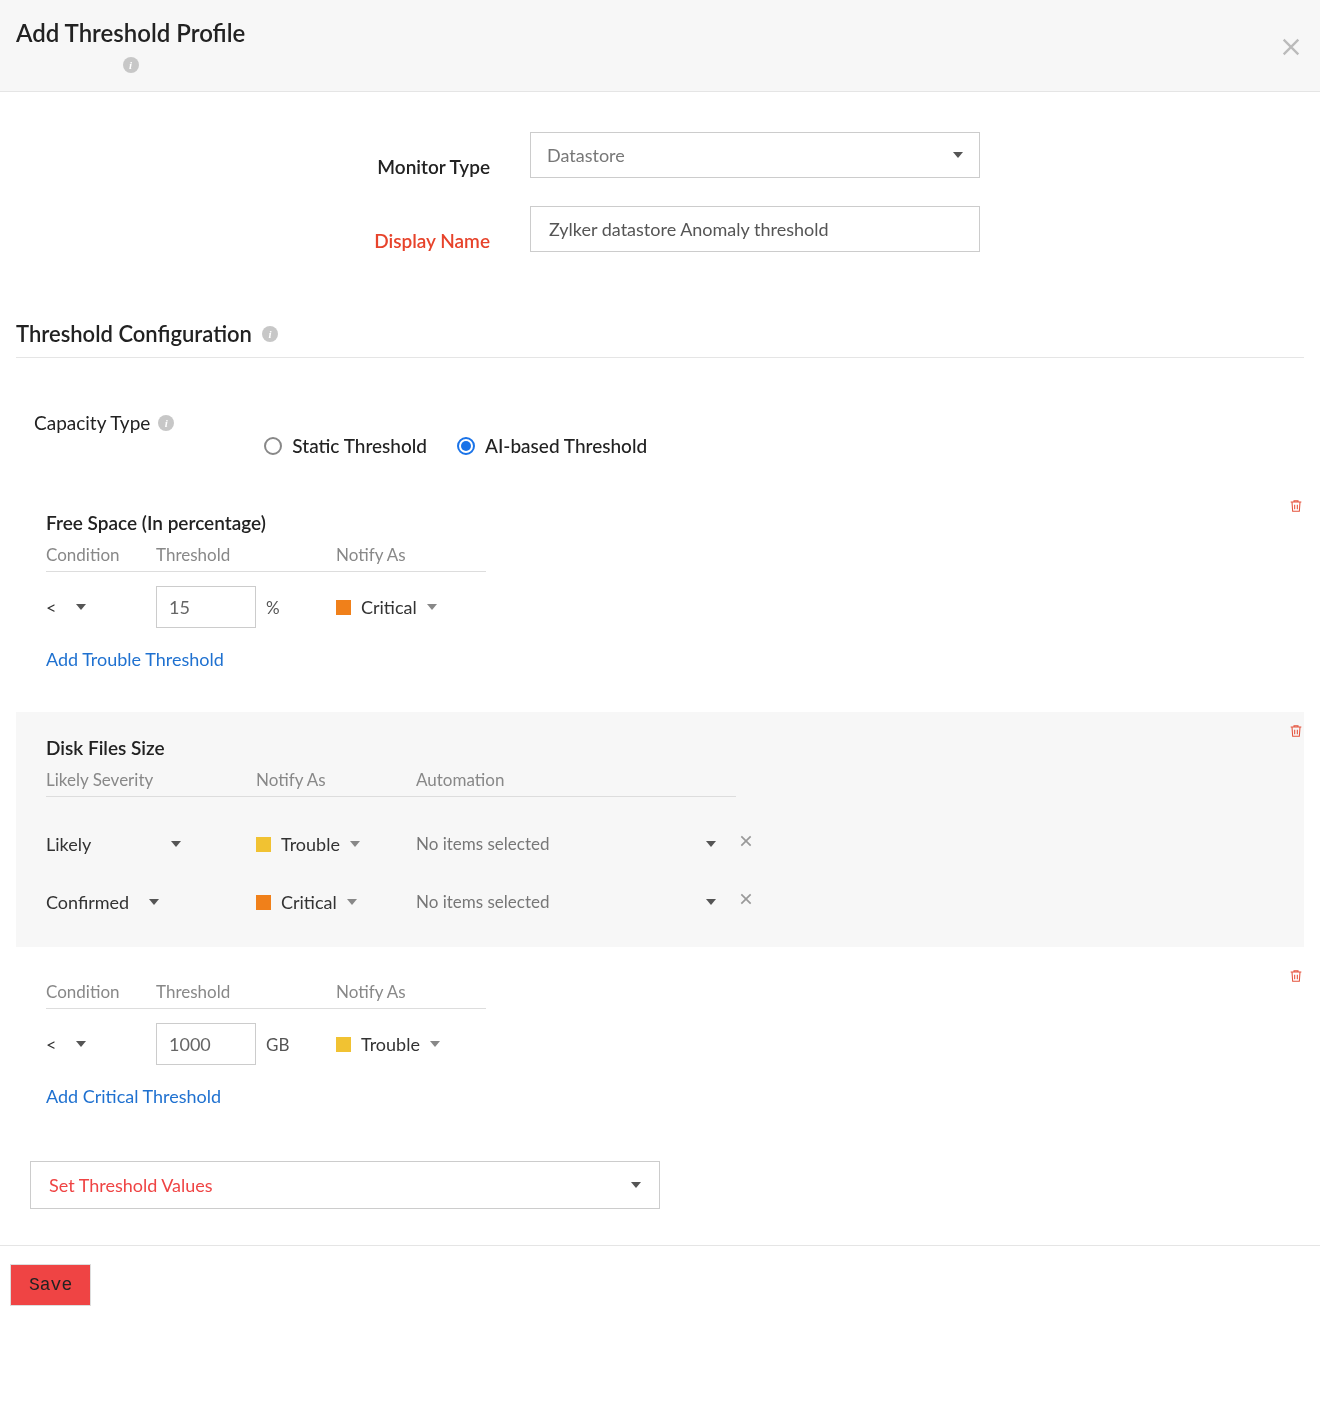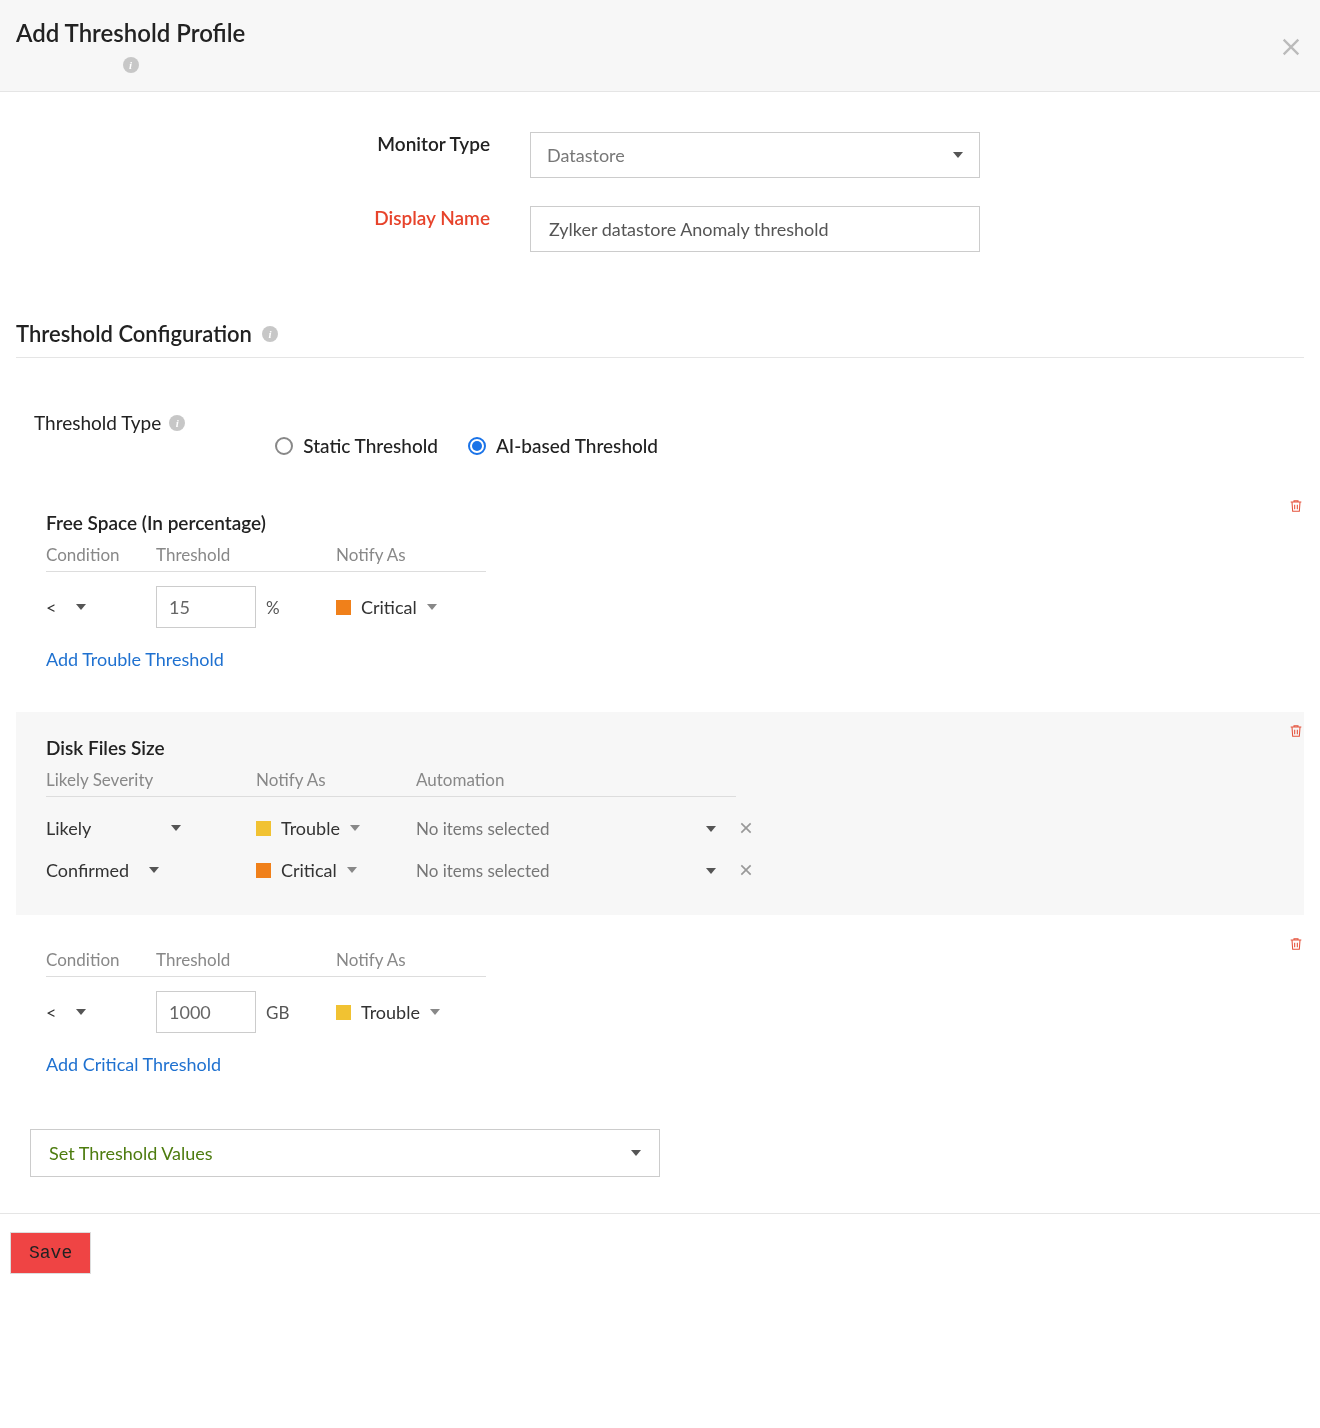--- a/index.html
+++ b/index.html
@@ -30,21 +30,21 @@
     width: 16px; height: 16px; border-radius: 50%;
     background: #c7c7c7; color: #fff;
     display: inline-flex; align-items: center; justify-content: center;
     font-size: 11px; font-weight: 700; font-style: italic; font-family: serif;
   }
   .close-x { color: #bbb; font-size: 32px; line-height: 1; cursor: pointer; font-weight: 300; }
   .close-x svg { width: 22px; height: 22px; }
 
   
   .form-top { padding: 40px 0 30px 0; }
-  .form-row { display: flex; align-items: flex-start; margin-bottom: 28px; }
+  .form-row { display: flex; align-items: flex-end; margin-bottom: 28px; }
   .form-label {
     width: 530px; text-align: right; padding-right: 40px;
     font-size: 19px; font-weight: 600; color: #222;
   }
   .form-label.req { color: #e7432b; }
   .form-ctrl { }
   .select-box, .text-box {
     width: 450px; height: 46px;
     border: 1px solid #ccc; background: #fff;
     display: flex; align-items: center; justify-content: space-between;
@@ -122,33 +122,33 @@
   .link { color: #1f71d0; font-size: 18px; cursor: pointer; margin-top: 20px; display: inline-block; }
 
   
   .an-head {
     display: flex; border-bottom: 1px solid #ddd; padding-bottom: 6px;
     color: #888; font-size: 17px; width: 690px;
   }
   .an-col-sev { width: 210px; }
   .an-col-not { width: 160px; }
   .an-col-aut { width: 300px; }
-  .an-row { display: flex; align-items: flex-end; margin-top: 20px; width: 760px;}
+  .an-row { display: flex; align-items: flex-start; margin-top: 36px; width: 760px;}
   .an-sev { width: 210px; }
   .an-not { width: 160px; }
   .an-aut { width: 300px; display: flex; align-items: center; justify-content: space-between; color: #777; font-size: 17px;}
   .an-x   { width: 60px; text-align: center; color: #aaa; }
   .an-x svg { width: 16px; height: 16px; }
 
   
   .bottom-select {
     margin: 30px 16px 0 30px;
     width: 630px; height: 48px;
     border: 1px solid #ccc; display: flex; align-items: center; justify-content: space-between;
-    padding: 0 18px; font-size: 18px; color: #4d7c0f;
+    padding: 0 18px; font-size: 18px; color: #ef4444;
   }
 
   
   .footer {
     border-top: 1px solid #e5e5e5;
     margin-top: 36px; padding: 18px 10px;
   }
   .save-btn {
     background: #ef4444; border: 1px solid #ddd; padding: 10px 18px;
     font-size: 18px; color: #222; cursor: pointer; font-family: Liberation Mono, monospace;
@@ -192,21 +192,21 @@
   </div>
 
   <div class="section">
     <div class="section-title">
       <span>Threshold Configuration</span>
       <span class="info-icon">i</span>
     </div>
 
     <div class="radio-row">
       <div class="radio-label">
-        <span>Threshold Type</span>
+        <span>Capacity Type</span>
         <span class="info-icon">i</span>
       </div>
       <div style="width:30px"></div>
       <label class="radio-opt">
         <span class="radio"></span>
         <span>Static Threshold</span>
       </label>
       <label class="radio-opt">
         <span class="radio checked"></span>
         <span>AI-based Threshold</span>

